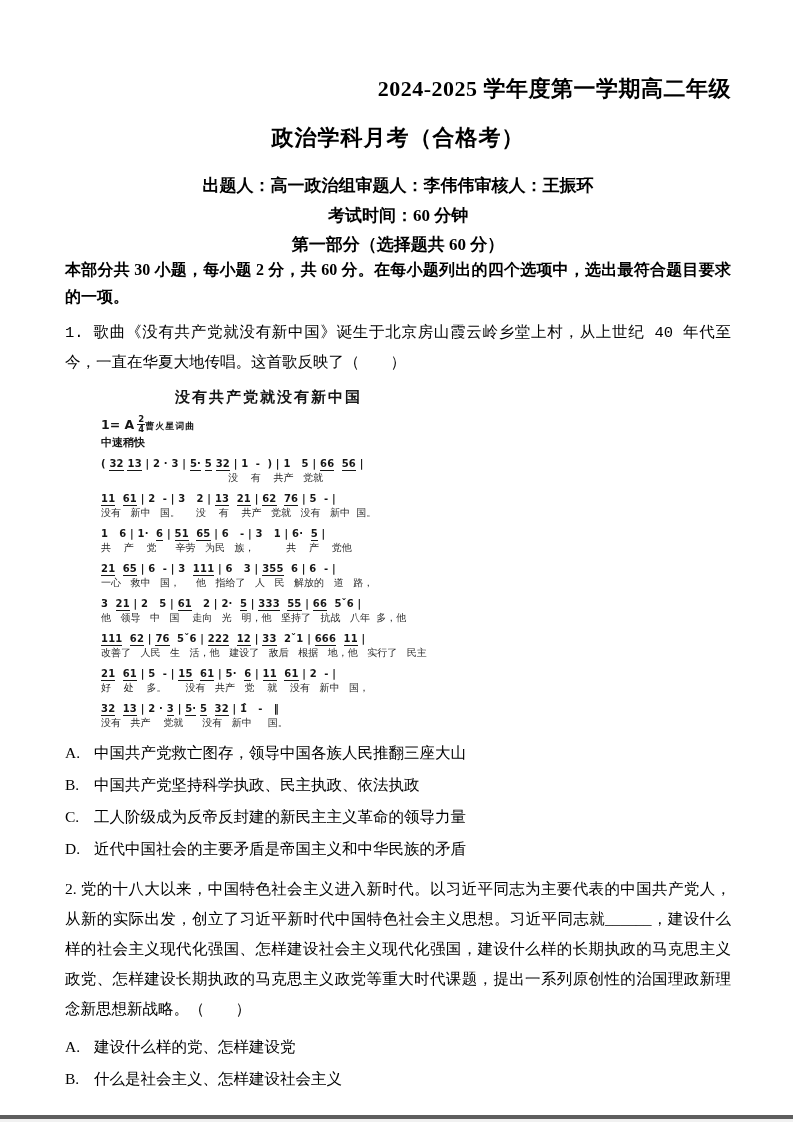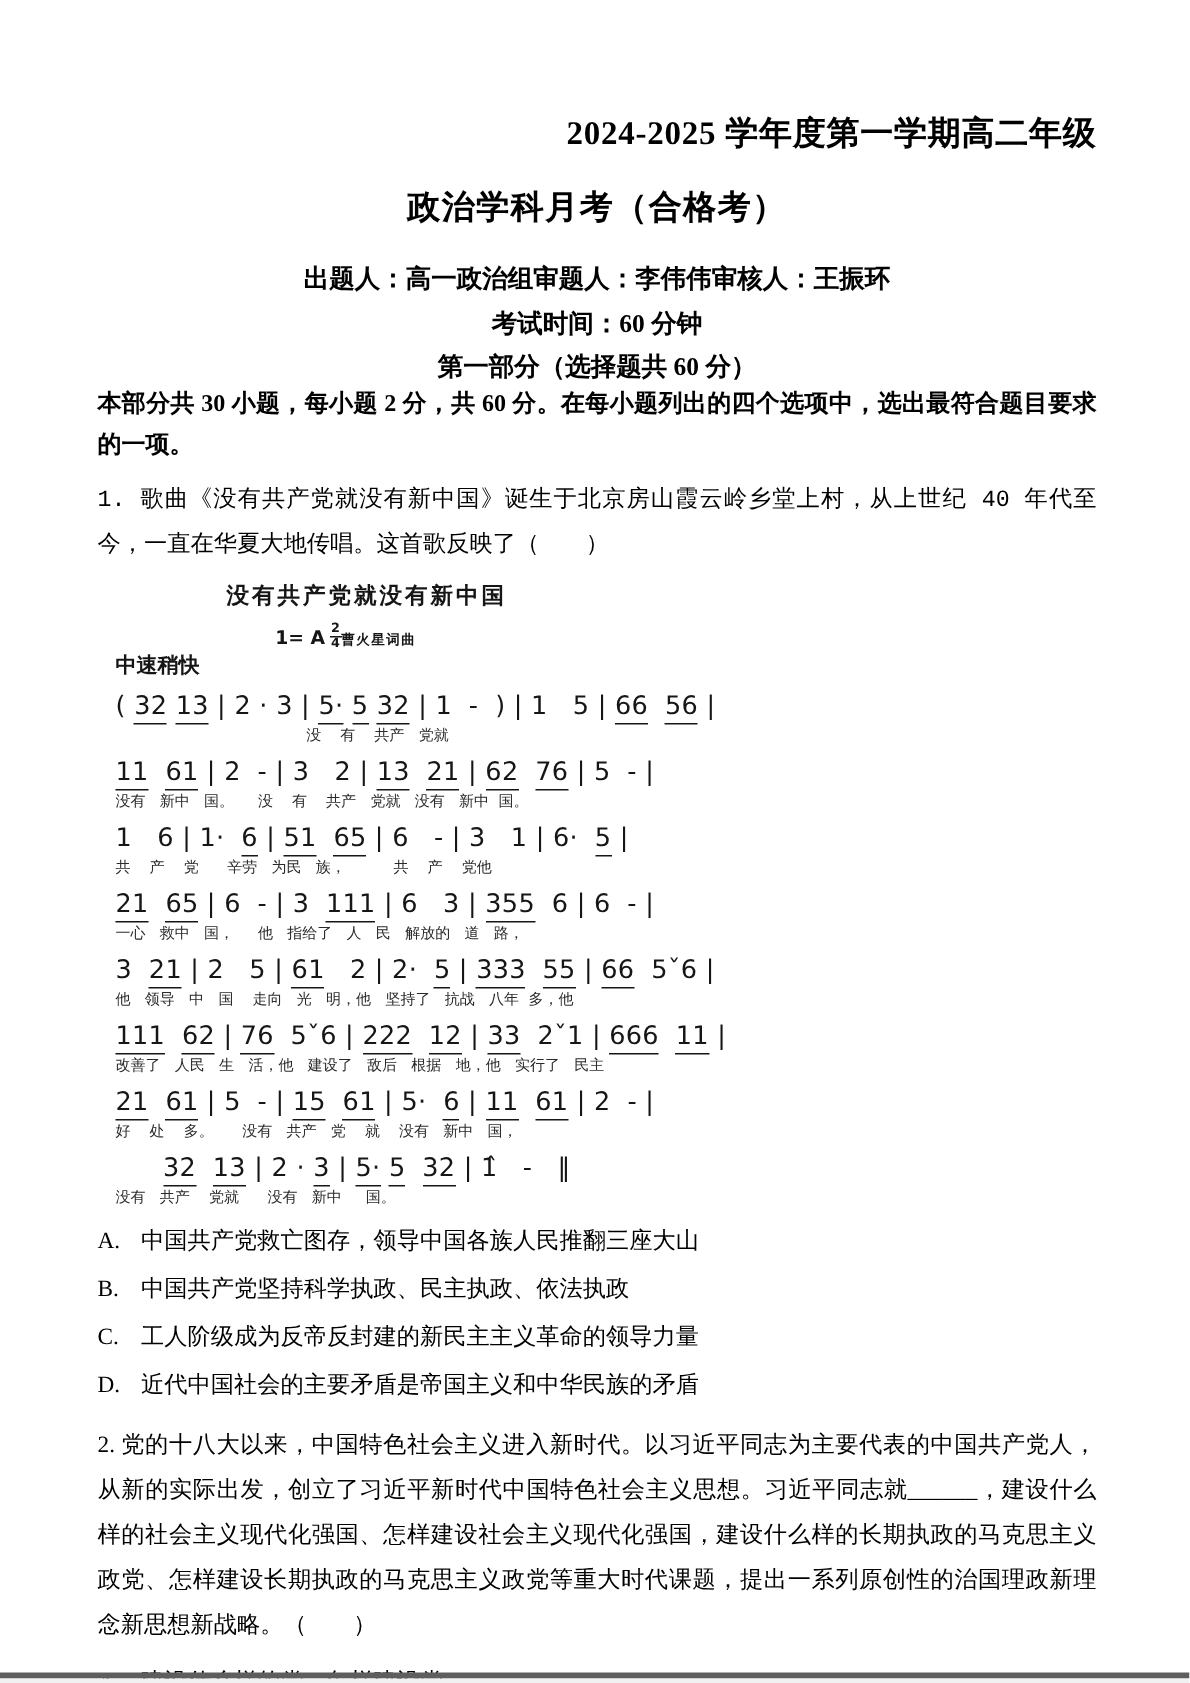--- a/index.html
+++ b/index.html
@@ -19,35 +19,35 @@
   .meta2 { font-size: 17px; font-weight: bold; text-align: center; margin-top: 7px; }
   .meta3 { font-size: 17px; font-weight: bold; text-align: center; margin-top: 6px; }
 
   .intro { margin-top: 0; font-weight: bold; font-size: 16px; line-height: 27px; text-align: justify; }
   .qtext { font-size: 15.5px; line-height: 30px; text-align: justify; }
   .q1 { margin-top: 8px; font-family: Liberation Mono, monospace; }
   .q2 { margin-top: 17px; }
 
   
   .score {
-    margin: 10px 0 14px 12px;
+    margin: 10px 0 14px 36px;
     width: 335px;
     color: #161616;
     filter: blur(0.35px);
   }
   .score, .score * { font-family: "DejaVu Sans", sans-serif; }
   .s-title { text-align: center; font-weight: bold; font-size: 15px; letter-spacing: 2px; margin-bottom: 8px; }
-  .s-meta { display: flex; justify-content: center; align-items: flex-end; }
+  .s-meta { display: flex; justify-content: flex-start; align-items: flex-end; }
   .s-key { font-weight: bold; font-size: 12.5px; display: flex; align-items: center; gap: 3px; }
   .frac { display: inline-flex; flex-direction: column; font-size: 8.5px; line-height: 1; font-weight: bold; text-align: center; }
   .frac span:first-child { border-bottom: 1px solid #161616; padding: 0 1px; }
   .s-credit { font-size: 9px; font-weight: bold; padding-right: 28px; letter-spacing: 1px; }
-  .s-tempo { font-size: 14px; font-weight: bold; margin-top: 2px; }
+  .s-tempo { font-size: 11px; font-weight: bold; margin-top: 2px; }
   .s-line { margin-top: 8px; }
-  .s-notes { font-weight: normal; font-size: 17px; white-space: pre; letter-spacing: 0.2px; text-align: center; }
+  .s-notes { font-weight: bold; font-size: 10px; white-space: pre; letter-spacing: 0.2px; }
   .s-notes .u { border-bottom: 1.6px solid #161616; padding-bottom: 1px; }
   .s-lyrics { font-size: 10px; font-weight: normal; white-space: pre; margin-top: 2px; color: #2a2a2a; }
 
   .opts { margin-top: 14px; }
   .opt { display: flex; font-size: 15.5px; margin-bottom: 15px; line-height: 17px; }
   .opt-label { width: 29px; flex: 0 0 29px; }
   .opt-text { flex: 1; }
 
   .bottom-bar { position: absolute; left: 0; width: 793px; top: 1115px; height: 4px; background: #5e5e5e; }
   .bottom-rest { position: absolute; left: 0; width: 793px; top: 1119px; height: 3px; background: #f1f1f1; }

